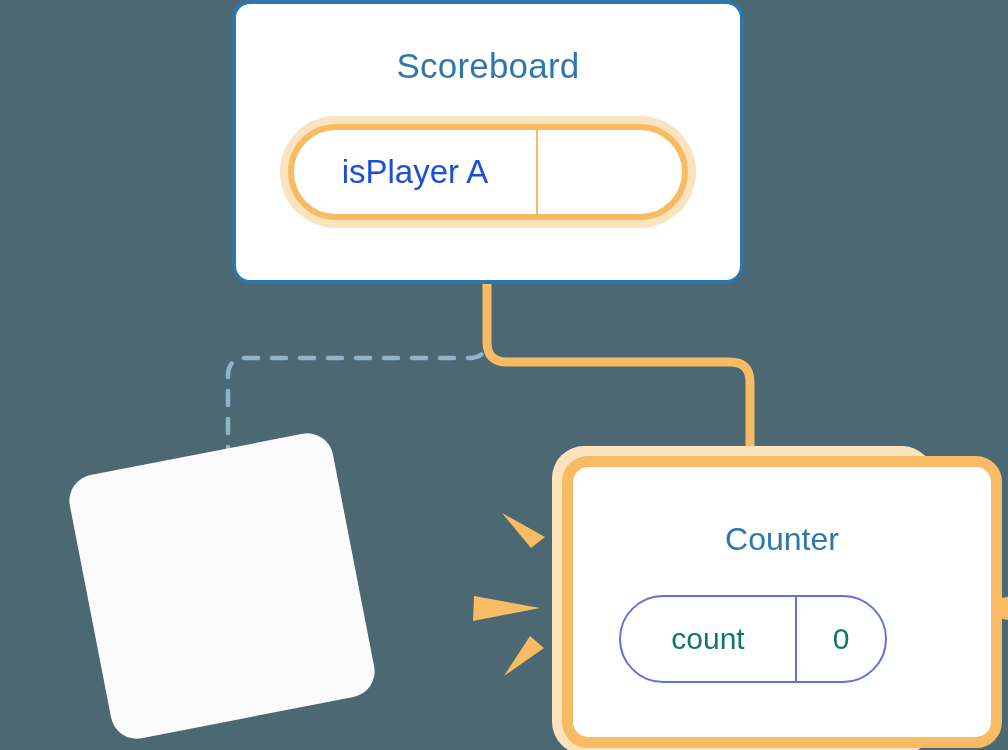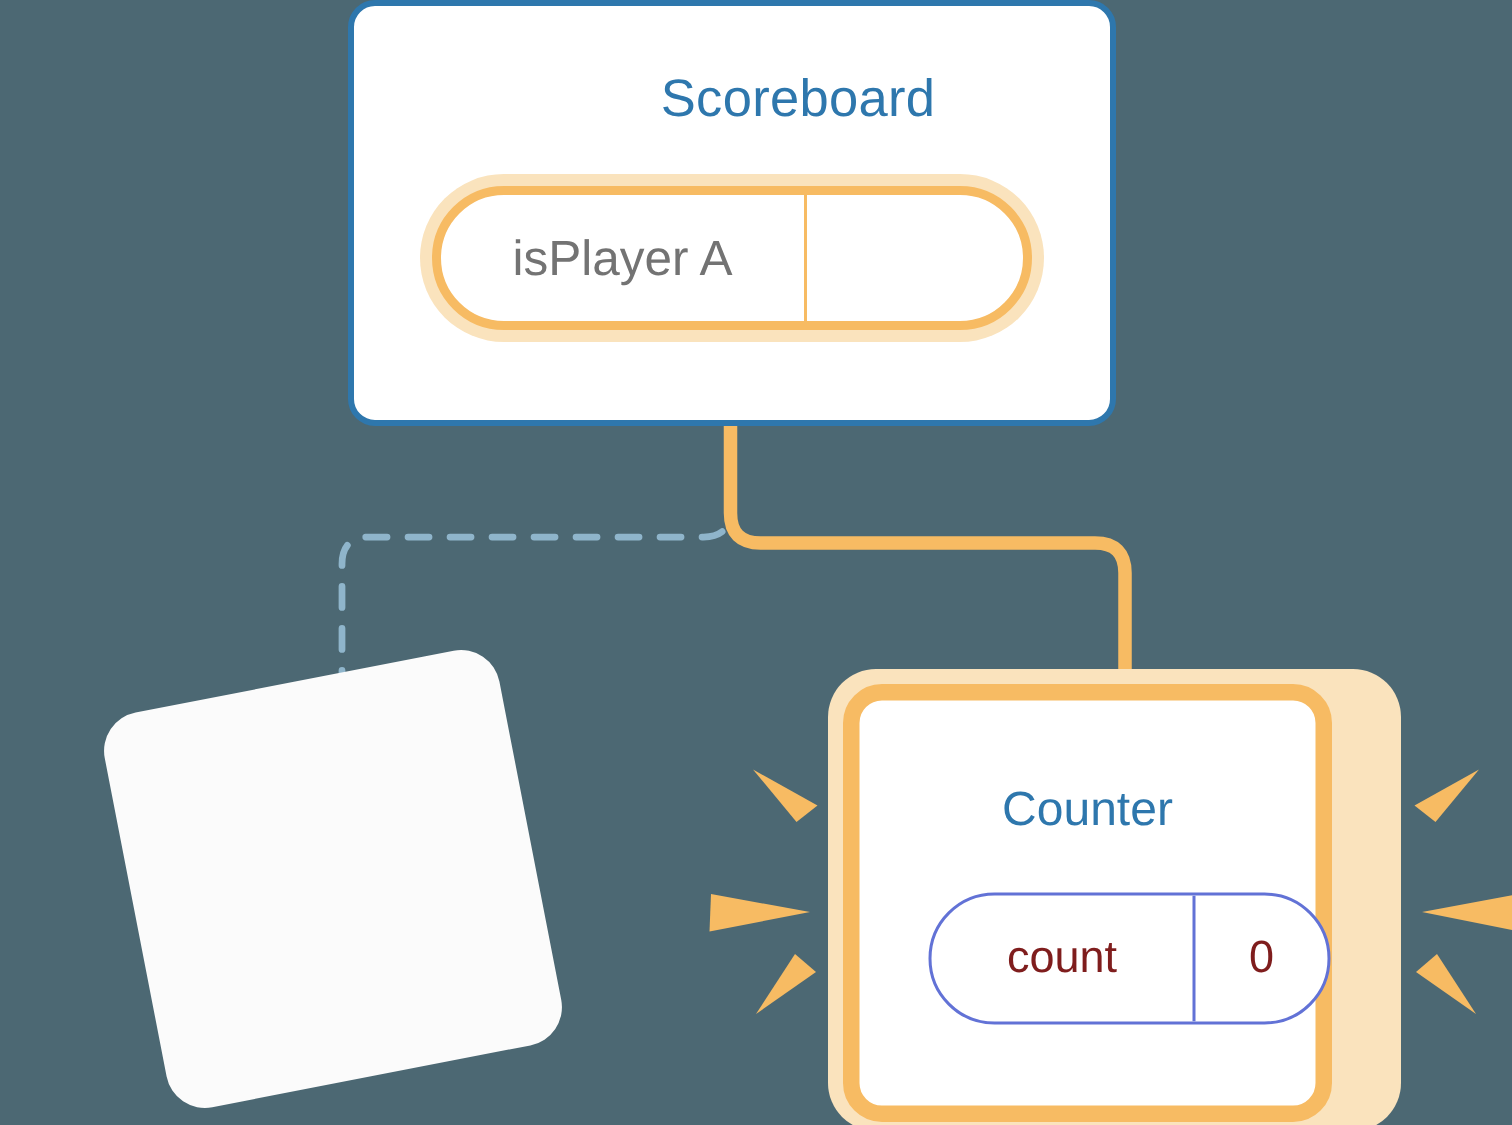--- a/index.html
+++ b/index.html
@@ -41,21 +41,20 @@
     position: absolute;
     left: 0;
     top: 44px;
     width: 100%;
     text-align: center;
     color: #2e77ad;
     font-size: 35px;
     letter-spacing: 0.2px;
     font-weight: 400;
     line-height: 1;
-    padding-left: 44px;
   }
   
   .pill-halo {
     position: absolute;
     left: 44px;
     top: 112px;
     width: 416px;
     height: 112px;
     border-radius: 56px;
     background: #fae3bd;
@@ -73,21 +72,21 @@
     box-sizing: border-box;
     display: flex;
     align-items: stretch;
     z-index: 2;
     overflow: hidden;
   }
   .pill-hot .cell {
     display: flex;
     align-items: center;
     justify-content: center;
-    color: #737373;
+    color: #1d4ed8;
     font-size: 33px;
   }
   .pill-hot .cell-key {
     flex: 0 0 242px;
     border-right: 2px solid #f7bb63;
   }
   .pill-hot .cell-val {
     flex: 1 1 auto;
     font-weight: 700;
   }
@@ -113,21 +112,21 @@
     width: 382px;
     height: 308px;
     border-radius: 32px;
     background: #fae3bd;
     z-index: 5;
   }
   .card-counter {
     position: absolute;
     left: 562px;
     top: 456px;
-    width: 326px;
+    width: 440px;
     height: 292px;
     background: #ffffff;
     border: 11px solid #f7bb63;
     border-radius: 26px;
     box-sizing: border-box;
     z-index: 6;
   }
   .ct-title {
     position: absolute;
     left: 0;
@@ -149,21 +148,21 @@
     background: #ffffff;
     box-sizing: border-box;
     display: flex;
     align-items: stretch;
     overflow: hidden;
   }
   .pill-cool .cell {
     display: flex;
     align-items: center;
     justify-content: center;
-    color: #7f1d1d;
+    color: #0f766e;
     font-size: 30px;
   }
   .pill-cool .cell-key {
     flex: 0 0 174px;
     border-right: 2px solid #6272d6;
   }
   .pill-cool .cell-val {
     flex: 1 1 auto;
   }
 </style>

